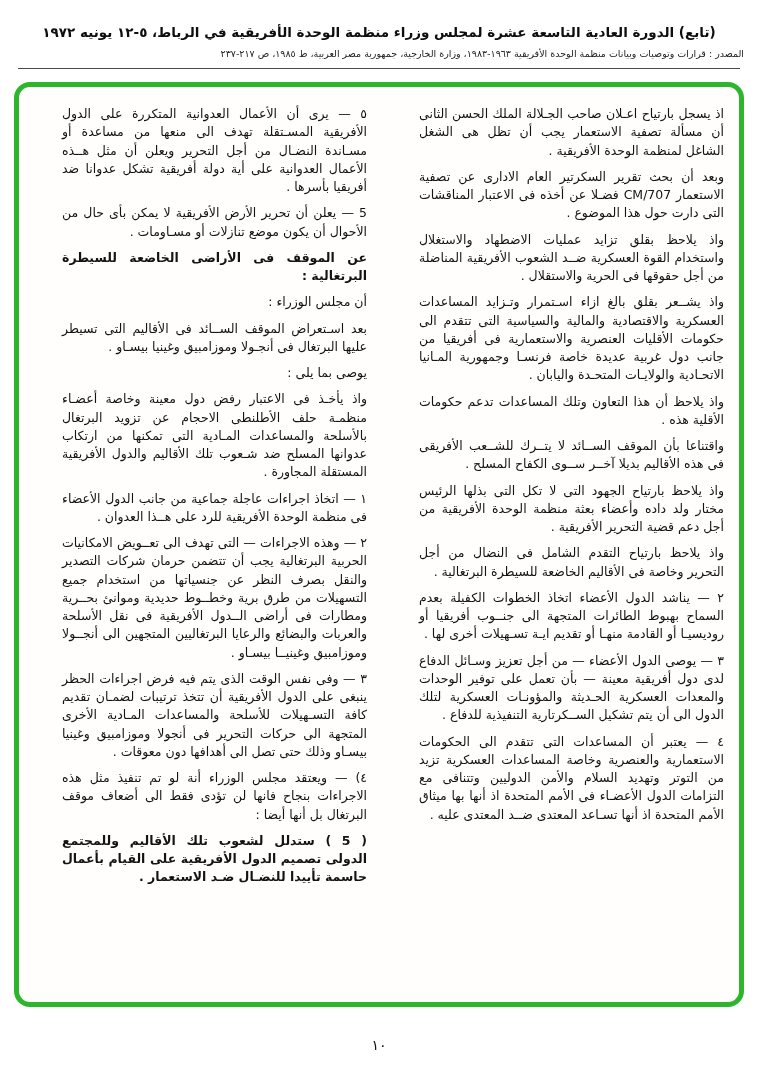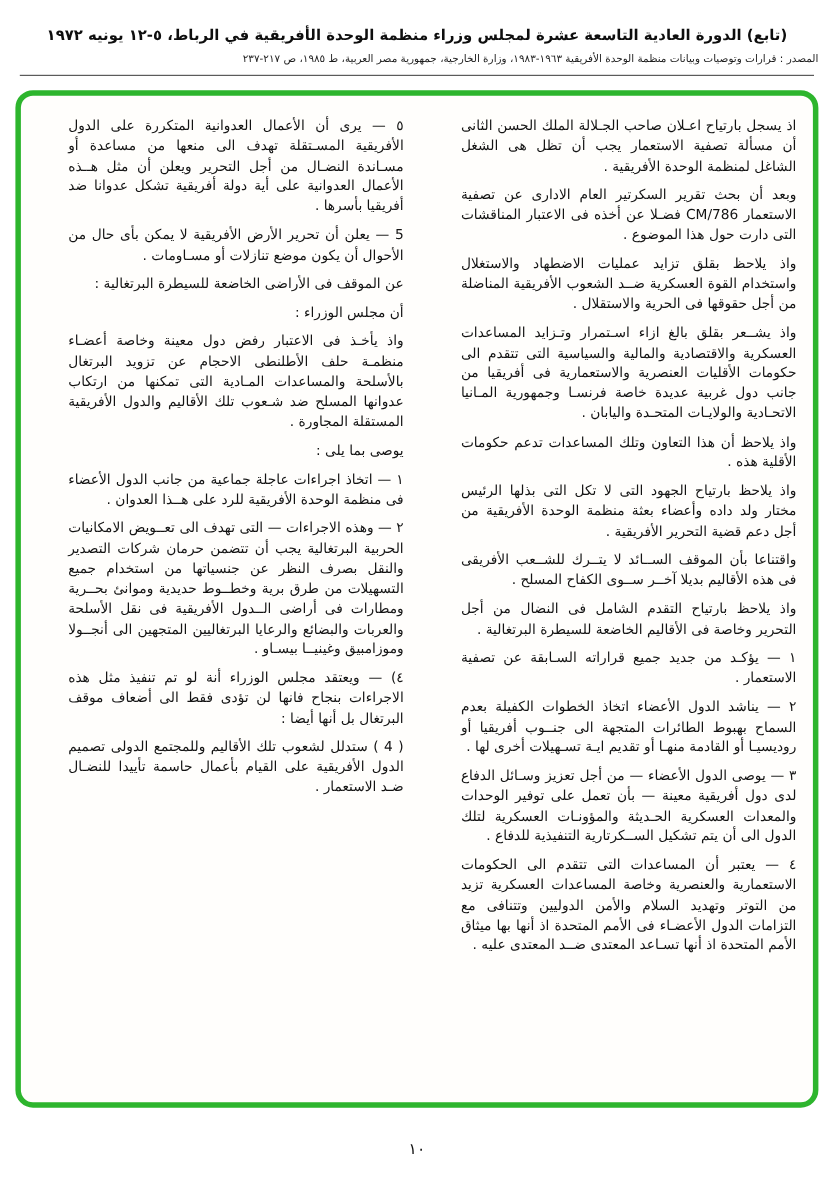--- a/index.html
+++ b/index.html
@@ -42,21 +42,21 @@
   }
   .columns { display: flex; gap: 24px; height: 100%; }
   .column {
     flex: 1;
     font-size: 12.5px;
     line-height: 1.46;
     text-align: justify;
     color: #131313;
   }
   .para { margin-bottom: 8px; margin-left: 28px; }
-  .para.bold { font-weight: normal; }
+  .para.bold { font-weight: bold; }
   .page-number {
     text-align: center;
     font-size: 14px;
     margin-top: 30px;
     color: #111;
   }
 </style>
 </head>
 <body>
 
@@ -65,42 +65,43 @@
   <header>
     <div class="doc-title">(تابع) الدورة العادية التاسعة عشرة لمجلس وزراء منظمة الوحدة الأفريقية في الرباط، ٥-١٢ يونيه ١٩٧٢</div>
     <div class="doc-source">المصدر : قرارات وتوصيات وبيانات منظمة الوحدة الأفريقية ١٩٦٣-١٩٨٣، وزارة الخارجية، جمهورية مصر العربية، ط ١٩٨٥، ص ٢١٧-٢٣٧</div>
     <hr class="head-rule">
   </header>
 
   <div class="green-box">
     <div class="columns">
       <div class="column">
           <p class="para">اذ يسجل بارتياح اعـلان صاحب الجـلالة الملك الحسن الثانى أن مسألة تصفية الاستعمار يجب أن تظل هى الشغل الشاغل لمنظمة الوحدة الأفريقية .</p>
-          <p class="para">وبعد أن بحث تقرير السكرتير العام الادارى عن تصفية الاستعمار CM/786 فضـلا عن أخذه فى الاعتبار المناقشات التى دارت حول هذا الموضوع .</p>
+          <p class="para">وبعد أن بحث تقرير السكرتير العام الادارى عن تصفية الاستعمار CM/707 فضـلا عن أخذه فى الاعتبار المناقشات التى دارت حول هذا الموضوع .</p>
           <p class="para">واذ يلاحظ بقلق تزايد عمليات الاضطهاد والاستغلال واستخدام القوة العسكرية ضــد الشعوب الأفريقية المناضلة من أجل حقوقها فى الحرية والاستقلال .</p>
           <p class="para">واذ يشــعر بقلق بالغ ازاء اسـتمرار وتـزايد المساعدات العسكرية والاقتصادية والمالية والسياسية التى تتقدم الى حكومات الأقليات العنصرية والاستعمارية فى أفريقيا من جانب دول غربية عديدة خاصة فرنسـا وجمهورية المـانيا الاتحـادية والولايـات المتحـدة واليابان .</p>
           <p class="para">واذ يلاحظ أن هذا التعاون وتلك المساعدات تدعم حكومات الأقلية هذه .</p>
+          <p class="para">واقتناعا بأن الموقف الســائد لا يتــرك للشــعب الأفريقى فى هذه الأقاليم بديلا آخــر ســوى الكفاح المسلح .</p>
           <p class="para">واذ يلاحظ بارتياح الجهود التى لا تكل التى بذلها الرئيس مختار ولد داده وأعضاء بعثة منظمة الوحدة الأفريقية من أجل دعم قضية التحرير الأفريقية .</p>
-          <p class="para">واقتناعا بأن الموقف الســائد لا يتــرك للشــعب الأفريقى فى هذه الأقاليم بديلا آخــر ســوى الكفاح المسلح .</p>
           <p class="para">واذ يلاحظ بارتياح التقدم الشامل فى النضال من أجل التحرير وخاصة فى الأقاليم الخاضعة للسيطرة البرتغالية .</p>
-          <p class="para">١ — يؤكـد من جديد جميع قراراته السـابقة عن تصفية الاستعمار .</p>
           <p class="para">٢ — يناشد الدول الأعضاء اتخاذ الخطوات الكفيلة بعدم السماح بهبوط الطائرات المتجهة الى جنــوب أفريقيا أو روديسيـا أو القادمة منهـا أو تقديم ايـة تسـهيلات أخرى لها .</p>
           <p class="para">٣ — يوصى الدول الأعضاء — من أجل تعزيز وسـائل الدفاع لدى دول أفريقية معينة — بأن تعمل على توفير الوحدات والمعدات العسكرية الحـديثة والمؤونـات العسكرية لتلك الدول الى أن يتم تشكيل الســكرتارية التنفيذية للدفاع .</p>
           <p class="para">٤ — يعتبر أن المساعدات التى تتقدم الى الحكومات الاستعمارية والعنصرية وخاصة المساعدات العسكرية تزيد من التوتر وتهديد السلام والأمن الدوليين وتتنافى مع التزامات الدول الأعضـاء فى الأمم المتحدة اذ أنها بها ميثاق الأمم المتحدة اذ أنها تسـاعد المعتدى ضــد المعتدى عليه .</p>
         </div>
       <div class="column">
           <p class="para">٥ — يرى أن الأعمال العدوانية المتكررة على الدول الأفريقية المسـتقلة تهدف الى منعها من مساعدة أو مسـاندة النضـال من أجل التحرير ويعلن أن مثل هــذه الأعمال العدوانية على أية دولة أفريقية تشكل عدوانا ضد أفريقيا بأسرها .</p>
           <p class="para">5 — يعلن أن تحرير الأرض الأفريقية لا يمكن بأى حال من الأحوال أن يكون موضع تنازلات أو مسـاومات .</p>
           <p class="para bold">عن الموقف فى الأراضى الخاضعة للسيطرة البرتغالية :</p>
           <p class="para">أن مجلس الوزراء :</p>
+          <p class="para">بعد اسـتعراض الموقف الســائد فى الأقاليم التى تسيطر عليها البرتغال فى أنجـولا وموزامبيق وغينيا بيسـاو .</p>
+          <p class="para">يوصى بما يلى :</p>
           <p class="para">واذ يأخـذ فى الاعتبار رفض دول معينة وخاصة أعضـاء منظمـة حلف الأطلنطى الاحجام عن تزويد البرتغال بالأسلحة والمساعدات المـادية التى تمكنها من ارتكاب عدوانها المسلح ضد شـعوب تلك الأقاليم والدول الأفريقية المستقلة المجاورة .</p>
-          <p class="para">يوصى بما يلى :</p>
           <p class="para">١ — اتخاذ اجراءات عاجلة جماعية من جانب الدول الأعضاء فى منظمة الوحدة الأفريقية للرد على هــذا العدوان .</p>
           <p class="para">٢ — وهذه الاجراءات — التى تهدف الى تعــويض الامكانيات الحربية البرتغالية يجب أن تتضمن حرمان شركات التصدير والنقل بصرف النظر عن جنسياتها من استخدام جميع التسهيلات من طرق برية وخطــوط حديدية وموانئ بحــرية ومطارات فى أراضى الــدول الأفريقية فى نقل الأسلحة والعربات والبضائع والرعايا البرتغاليين المتجهين الى أنجــولا وموزامبيق وغينيــا بيسـاو .</p>
+          <p class="para">٣ — وفى نفس الوقت الذى يتم فيه فرض اجراءات الحظر ينبغى على الدول الأفريقية أن تتخذ ترتيبات لضمـان تقديم كافة التسـهيلات للأسلحة والمساعدات المـادية الأخرى المتجهة الى حركات التحرير فى أنجولا وموزامبيق وغينيا بيسـاو وذلك حتى تصل الى أهدافها دون معوقات .</p>
           <p class="para">٤) — ويعتقد مجلس الوزراء أنة لو تم تنفيذ مثل هذه الاجراءات بنجاح فانها لن تؤدى فقط الى أضعاف موقف البرتغال بل أنها أيضا :</p>
-          <p class="para bold">( 4 ) ستدلل لشعوب تلك الأقاليم وللمجتمع الدولى تصميم الدول الأفريقية على القيام بأعمال حاسمة تأييدا للنضـال ضـد الاستعمار .</p>
+          <p class="para bold">( 5 ) ستدلل لشعوب تلك الأقاليم وللمجتمع الدولى تصميم الدول الأفريقية على القيام بأعمال حاسمة تأييدا للنضـال ضـد الاستعمار .</p>
         </div>
     </div>
   </div>
 
   <div class="page-number">١٠</div>
 
 </div>
 
 </body></html>

